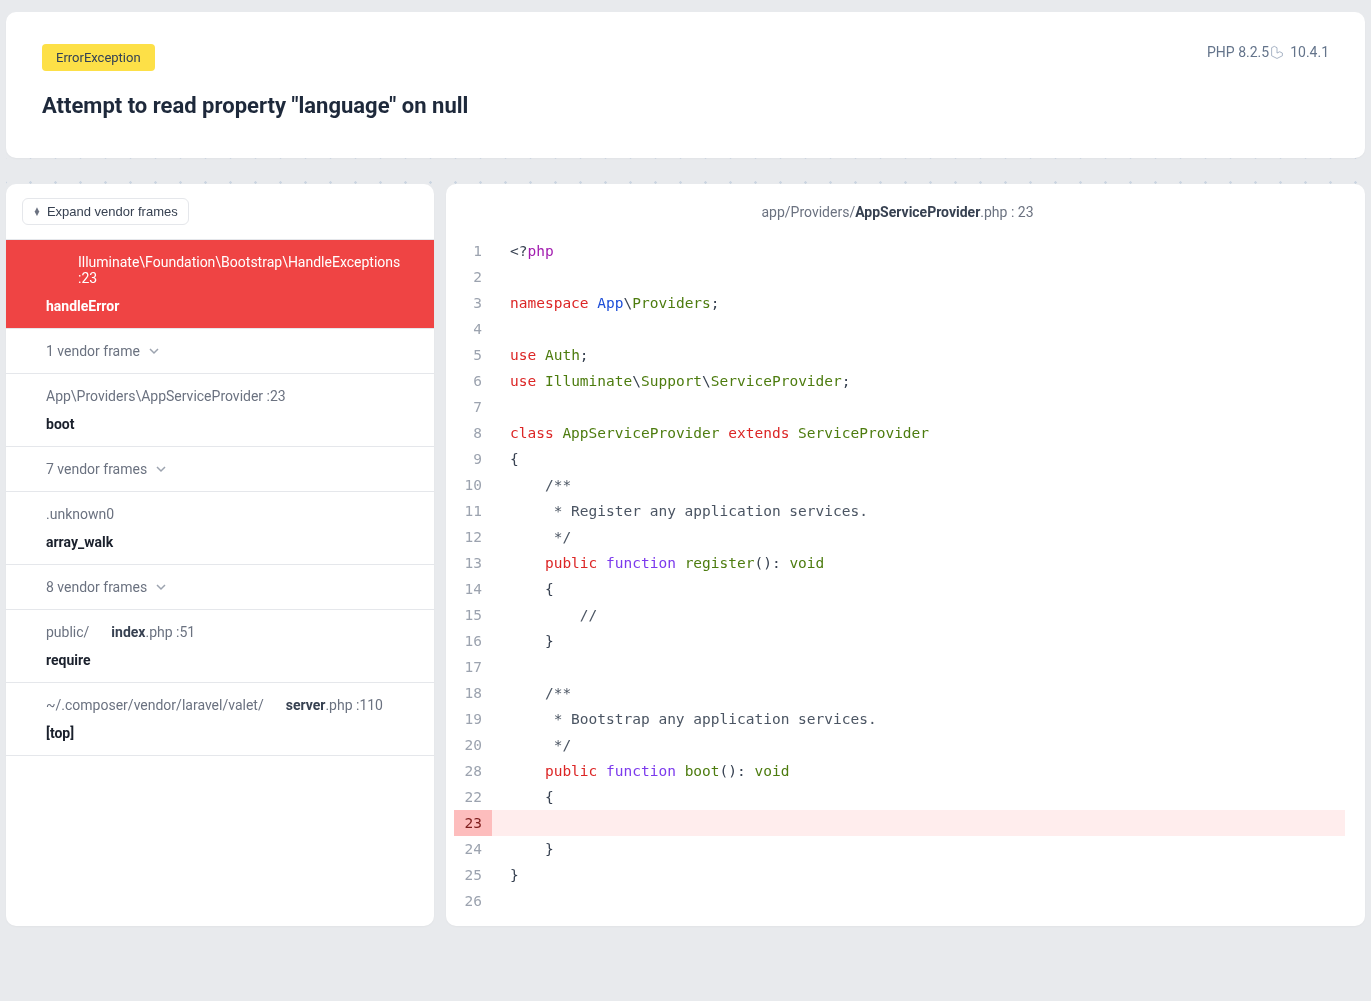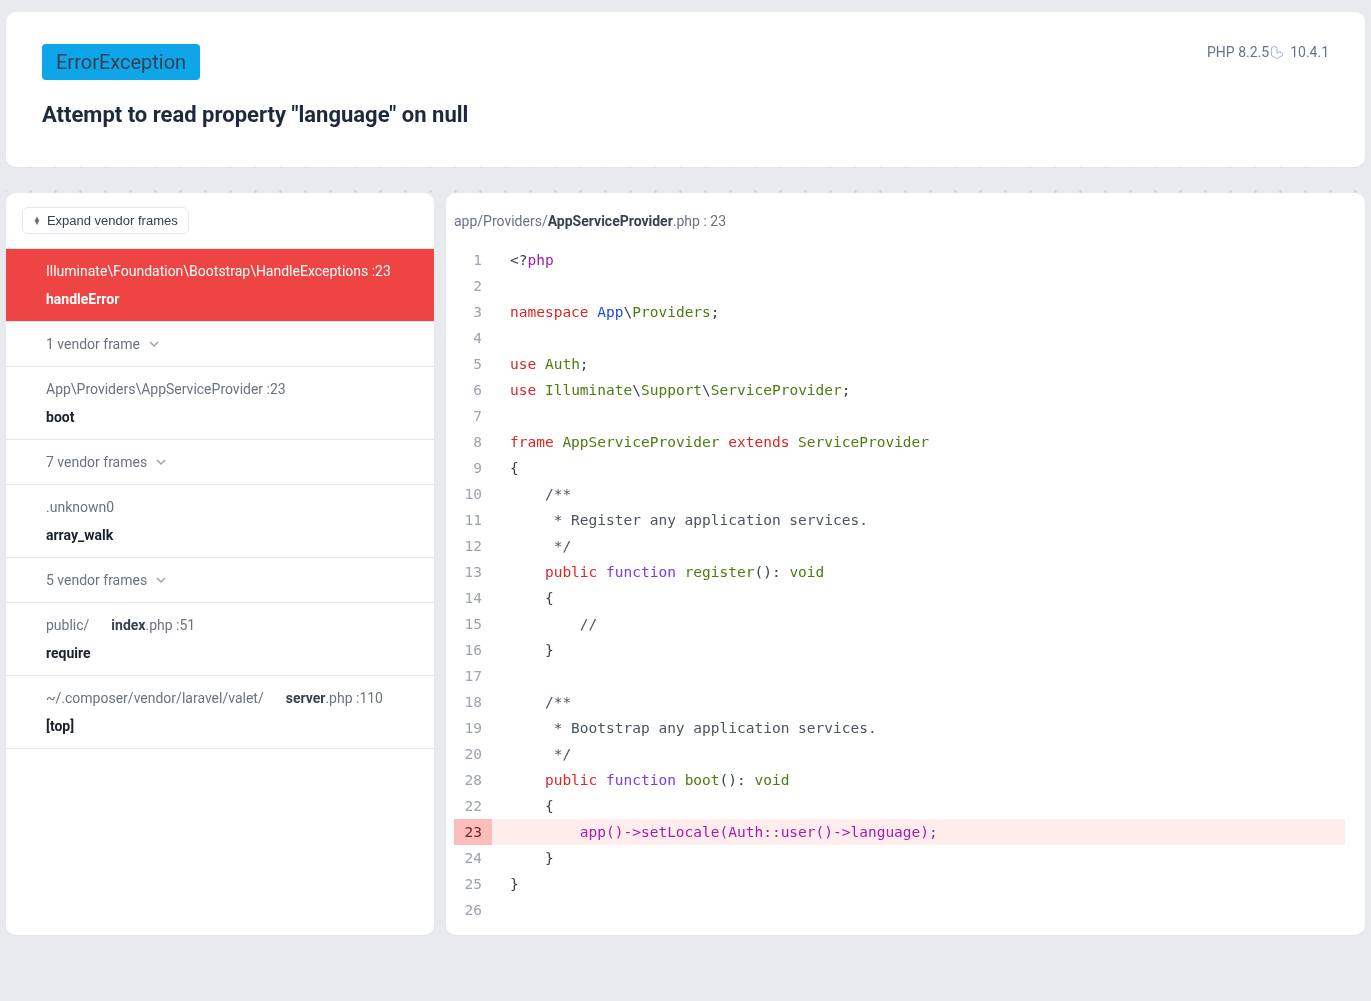--- a/index.html
+++ b/index.html
@@ -12,25 +12,25 @@
 .container { padding: 0 0 0 0; }
 .header-card {
   background: #fff;
   border-radius: 10px;
   margin: 12px 6px 0 6px;
   padding: 32px 36px 40px 36px;
   box-shadow: 0 1px 2px rgba(0,0,0,0.03);
 }
 .header-top { display: flex; justify-content: space-between; align-items: flex-start; }
 .exception-badge {
-  background: #0ea5e9;
+  background: #fde047;
   color: #334155;
   padding: 6px 14px;
   border-radius: 4px;
-  font-size: 20px;
+  font-size: 13px;
   display: inline-block;
 }
 .header-meta { display: flex; gap: 1px; align-items: center; color: #64748b; font-size: 14px; }
 .meta-item { display: flex; align-items: center; gap: 6px; }
 .laravel-icon {
   width: 14px; height: 14px; display: inline-block;
 }
 .error-title {
   font-size: 22px;
   font-weight: 700;
@@ -84,21 +84,21 @@
   padding: 14px 20px 14px 40px;
   border-bottom: 1px solid #e5e7eb;
   font-size: 14px;
   cursor: pointer;
 }
 .frame.active {
   background: #ef4444;
   color: #fff;
 }
 .frame-path { color: inherit; font-weight: 400; }
-.frame.active .frame-path { color: #fff; }
+.frame.active .frame-path { color: #fff; margin-left: 32px; }
 .frame:not(.active) .frame-path { color: #6b7280; }
 .frame-method { font-weight: 700; margin-top: 12px; }
 .frame.collapsed {
   padding: 14px 20px 14px 40px;
   color: #6b7280;
   display: flex;
   align-items: center;
   gap: 8px;
 }
 .chevron-icon {
@@ -109,21 +109,21 @@
 .frame:not(.active) .path-bold { color: #374151; font-weight: 700; margin-left: 22px; }
 .code-panel {
   flex: 1;
   background: #fff;
   border-radius: 10px;
   box-shadow: 0 1px 2px rgba(0,0,0,0.03);
   padding: 20px 20px 12px 8px;
   min-width: 0;
 }
 .code-header {
-  text-align: left;
+  text-align: center;
   font-size: 14px;
   color: #6b7280;
   padding: 0 4px 18px 0;
 }
 .code-header .bold { color: #374151; font-weight: 700; }
 .code-lines {
   font-family: ui-monospace, SFMono-Regular, Menlo, Monaco, Consolas, monospace;
   font-size: 14.5px;
   line-height: 26px;
 }
@@ -204,21 +204,21 @@
             <span>7 vendor frames</span>
             <svg viewBox="0 0 12 12" class="chevron-icon">
               <path d="M2 4 L6 8 L10 4" stroke="#9ca3af" stroke-width="1.5" fill="none"></path>
             </svg>
           </div>
           <div class="frame">
             <div class="frame-path">.unknown0</div>
             <div class="frame-method">array_walk</div>
           </div>
           <div class="frame collapsed">
-            <span>5 vendor frames</span>
+            <span>8 vendor frames</span>
             <svg viewBox="0 0 12 12" class="chevron-icon">
               <path d="M2 4 L6 8 L10 4" stroke="#9ca3af" stroke-width="1.5" fill="none"></path>
             </svg>
           </div>
           <div class="frame">
             <div class="frame-path"><span class="path-seg">public</span><span class="path-seg">/</span><span class="path-bold">index</span><span class="path-seg">.php</span><span class="frame-line"> :51</span></div>
             <div class="frame-method">require</div>
           </div>
           <div class="frame">
             <div class="frame-path"><span class="path-seg">~</span><span class="path-seg">/</span><span class="path-seg">.composer</span><span class="path-seg">/</span><span class="path-seg">vendor</span><span class="path-seg">/</span><span class="path-seg">laravel</span><span class="path-seg">/</span><span class="path-seg">valet</span><span class="path-seg">/</span><span class="path-bold">server</span><span class="path-seg">.php</span><span class="frame-line"> :110</span></div>
@@ -232,35 +232,35 @@
         <span>app/Providers/</span><span class="bold">AppServiceProvider</span><span>.php</span><span> : </span><span>23</span>
       </div>
       <div class="code-lines" id="code-root">
           <div class="code-line"><span class="ln">1</span><span class="cc"><span class="t-punct">&lt;?</span><span class="t-plain">php</span></span></div>
           <div class="code-line"><span class="ln">2</span><span class="cc"> </span></div>
           <div class="code-line"><span class="ln">3</span><span class="cc"><span class="t-keyword">namespace</span><span> </span><span class="t-ns">App</span><span class="t-punct">\</span><span class="t-type">Providers</span><span class="t-punct">;</span></span></div>
           <div class="code-line"><span class="ln">4</span><span class="cc"> </span></div>
           <div class="code-line"><span class="ln">5</span><span class="cc"><span class="t-keyword">use</span><span> </span><span class="t-type">Auth</span><span class="t-punct">;</span></span></div>
           <div class="code-line"><span class="ln">6</span><span class="cc"><span class="t-keyword">use</span><span> </span><span class="t-type">Illuminate</span><span class="t-punct">\</span><span class="t-type">Support</span><span class="t-punct">\</span><span class="t-type">ServiceProvider</span><span class="t-punct">;</span></span></div>
           <div class="code-line"><span class="ln">7</span><span class="cc"> </span></div>
-          <div class="code-line"><span class="ln">8</span><span class="cc"><span class="t-keyword">frame</span><span> </span><span class="t-type">AppServiceProvider</span><span> </span><span class="t-keyword">extends</span><span> </span><span class="t-type">ServiceProvider</span></span></div>
+          <div class="code-line"><span class="ln">8</span><span class="cc"><span class="t-keyword">class</span><span> </span><span class="t-type">AppServiceProvider</span><span> </span><span class="t-keyword">extends</span><span> </span><span class="t-type">ServiceProvider</span></span></div>
           <div class="code-line"><span class="ln">9</span><span class="cc"><span class="t-punct">{</span></span></div>
           <div class="code-line"><span class="ln">10</span><span class="cc"><span>    </span><span class="t-comment">/**</span></span></div>
           <div class="code-line"><span class="ln">11</span><span class="cc"><span>     </span><span class="t-comment">* Register any application services.</span></span></div>
           <div class="code-line"><span class="ln">12</span><span class="cc"><span>     </span><span class="t-comment">*/</span></span></div>
           <div class="code-line"><span class="ln">13</span><span class="cc"><span>    </span><span class="t-keyword">public</span><span> </span><span class="t-func">function</span><span> </span><span class="t-type">register</span><span class="t-punct">(): </span><span class="t-type">void</span></span></div>
           <div class="code-line"><span class="ln">14</span><span class="cc"><span>    </span><span class="t-punct">{</span></span></div>
           <div class="code-line"><span class="ln">15</span><span class="cc"><span>        </span><span class="t-comment">//</span></span></div>
           <div class="code-line"><span class="ln">16</span><span class="cc"><span>    </span><span class="t-punct">}</span></span></div>
           <div class="code-line"><span class="ln">17</span><span class="cc"> </span></div>
           <div class="code-line"><span class="ln">18</span><span class="cc"><span>    </span><span class="t-comment">/**</span></span></div>
           <div class="code-line"><span class="ln">19</span><span class="cc"><span>     </span><span class="t-comment">* Bootstrap any application services.</span></span></div>
           <div class="code-line"><span class="ln">20</span><span class="cc"><span>     </span><span class="t-comment">*/</span></span></div>
           <div class="code-line"><span class="ln">28</span><span class="cc"><span>    </span><span class="t-keyword">public</span><span> </span><span class="t-func">function</span><span> </span><span class="t-type">boot</span><span class="t-punct">(): </span><span class="t-type">void</span></span></div>
           <div class="code-line"><span class="ln">22</span><span class="cc"><span>    </span><span class="t-punct">{</span></span></div>
-          <div class="code-line highlighted"><span class="ln">23</span><span class="cc"><span>        </span><span class="t-plain">app()-&gt;setLocale(Auth::user()-&gt;language);</span></span></div>
+          <div class="code-line highlighted"><span class="ln">23</span></div>
           <div class="code-line"><span class="ln">24</span><span class="cc"><span>    </span><span class="t-punct">}</span></span></div>
           <div class="code-line"><span class="ln">25</span><span class="cc"><span class="t-punct">}</span></span></div>
           <div class="code-line"><span class="ln">26</span><span class="cc"> </span></div>
         </div>
     </div>
   </div>
 </div>
 
 </body></html>

